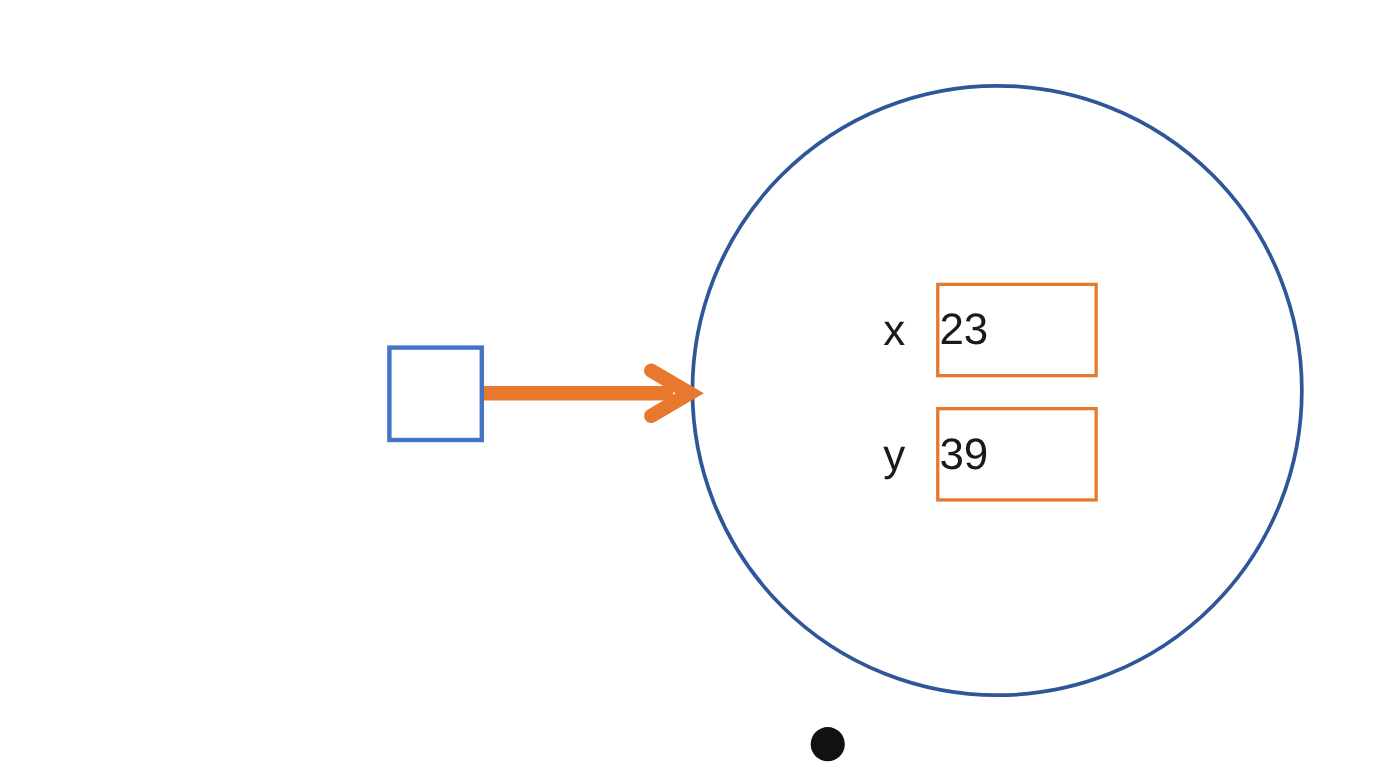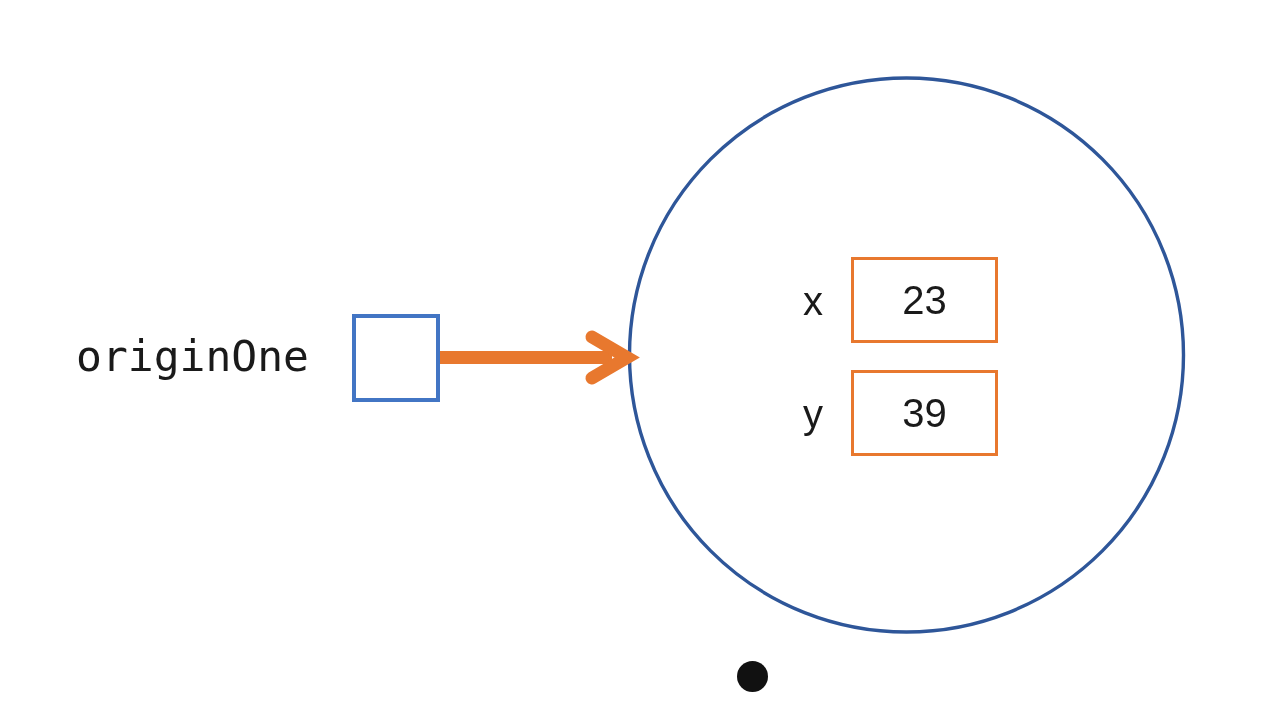--- a/index.html
+++ b/index.html
@@ -68,21 +68,20 @@
   .field-label.row-y { left: 763px; top: 394px; }
   .field-box {
     position: absolute;
     width: 141px;
     height: 80px;
     border: 3px solid #e8782e;
     background: #ffffff;
     box-sizing: content-box;
     display: flex;
     align-items: center;
-    justify-content: center;
   }
   .field-box.row-x { left: 851px; top: 257px; }
   .field-box.row-y { left: 851px; top: 370px; }
   .field-value {
     font-family: "Liberation Sans", sans-serif;
     font-size: 40px;
     line-height: 40px;
     color: #1a1a1a;
   }
 </style>
@@ -93,21 +92,20 @@
 
   <svg class="diagram-svg" viewBox="0 0 1264 713" xmlns="http://www.w3.org/2000/svg">
 
     <circle cx="906.5" cy="355" r="277" fill="#ffffff" stroke="#2e5699" stroke-width="3.4"></circle>
 
     <line x1="440" y1="357.5" x2="612" y2="357.5" stroke="#e8782e" stroke-width="13" stroke-linecap="butt"></line>
 
     <polyline points="592,337 627,357.5 592,378" fill="none" stroke="#e8782e" stroke-width="13" stroke-linecap="round" stroke-linejoin="miter"></polyline>
   </svg>
 
-  <div class="ref-label">originOne</div>
 
   <div class="ref-box">
     <div class="ref-dot"></div>
   </div>
 
   <div class="field-label row-x">x</div>
   <div class="field-box row-x">
     <span class="field-value">23</span>
   </div>
 

